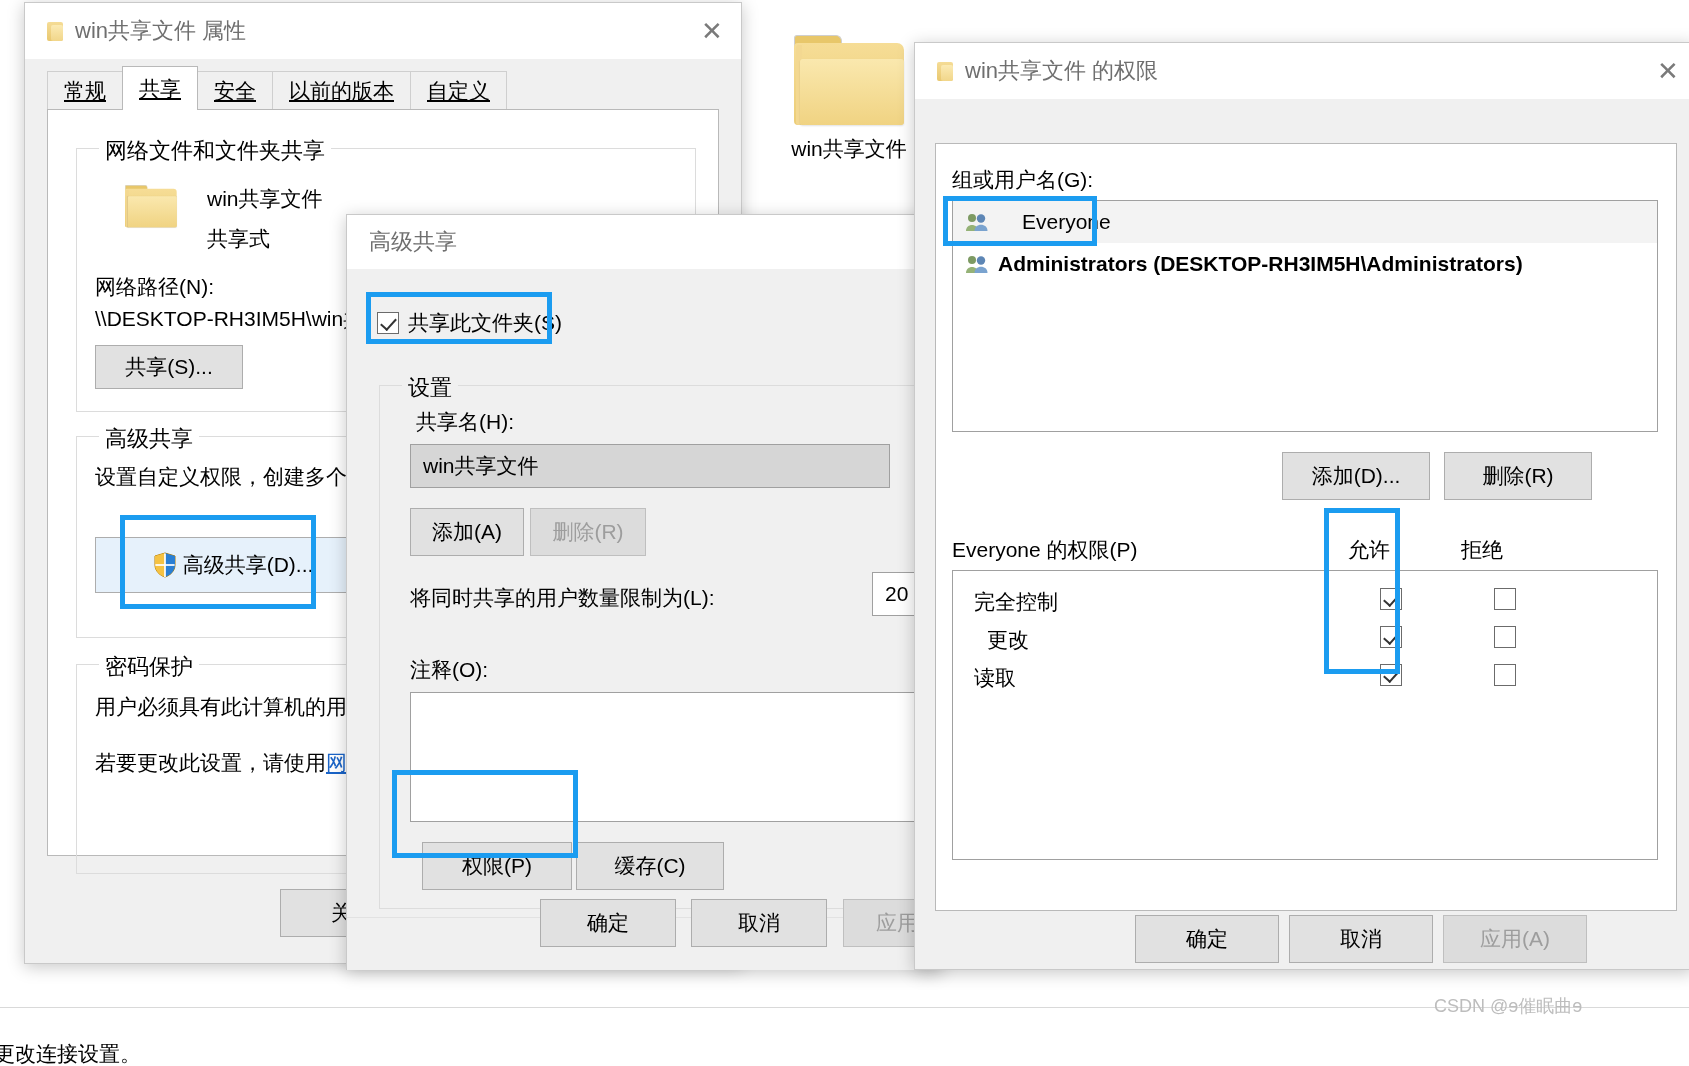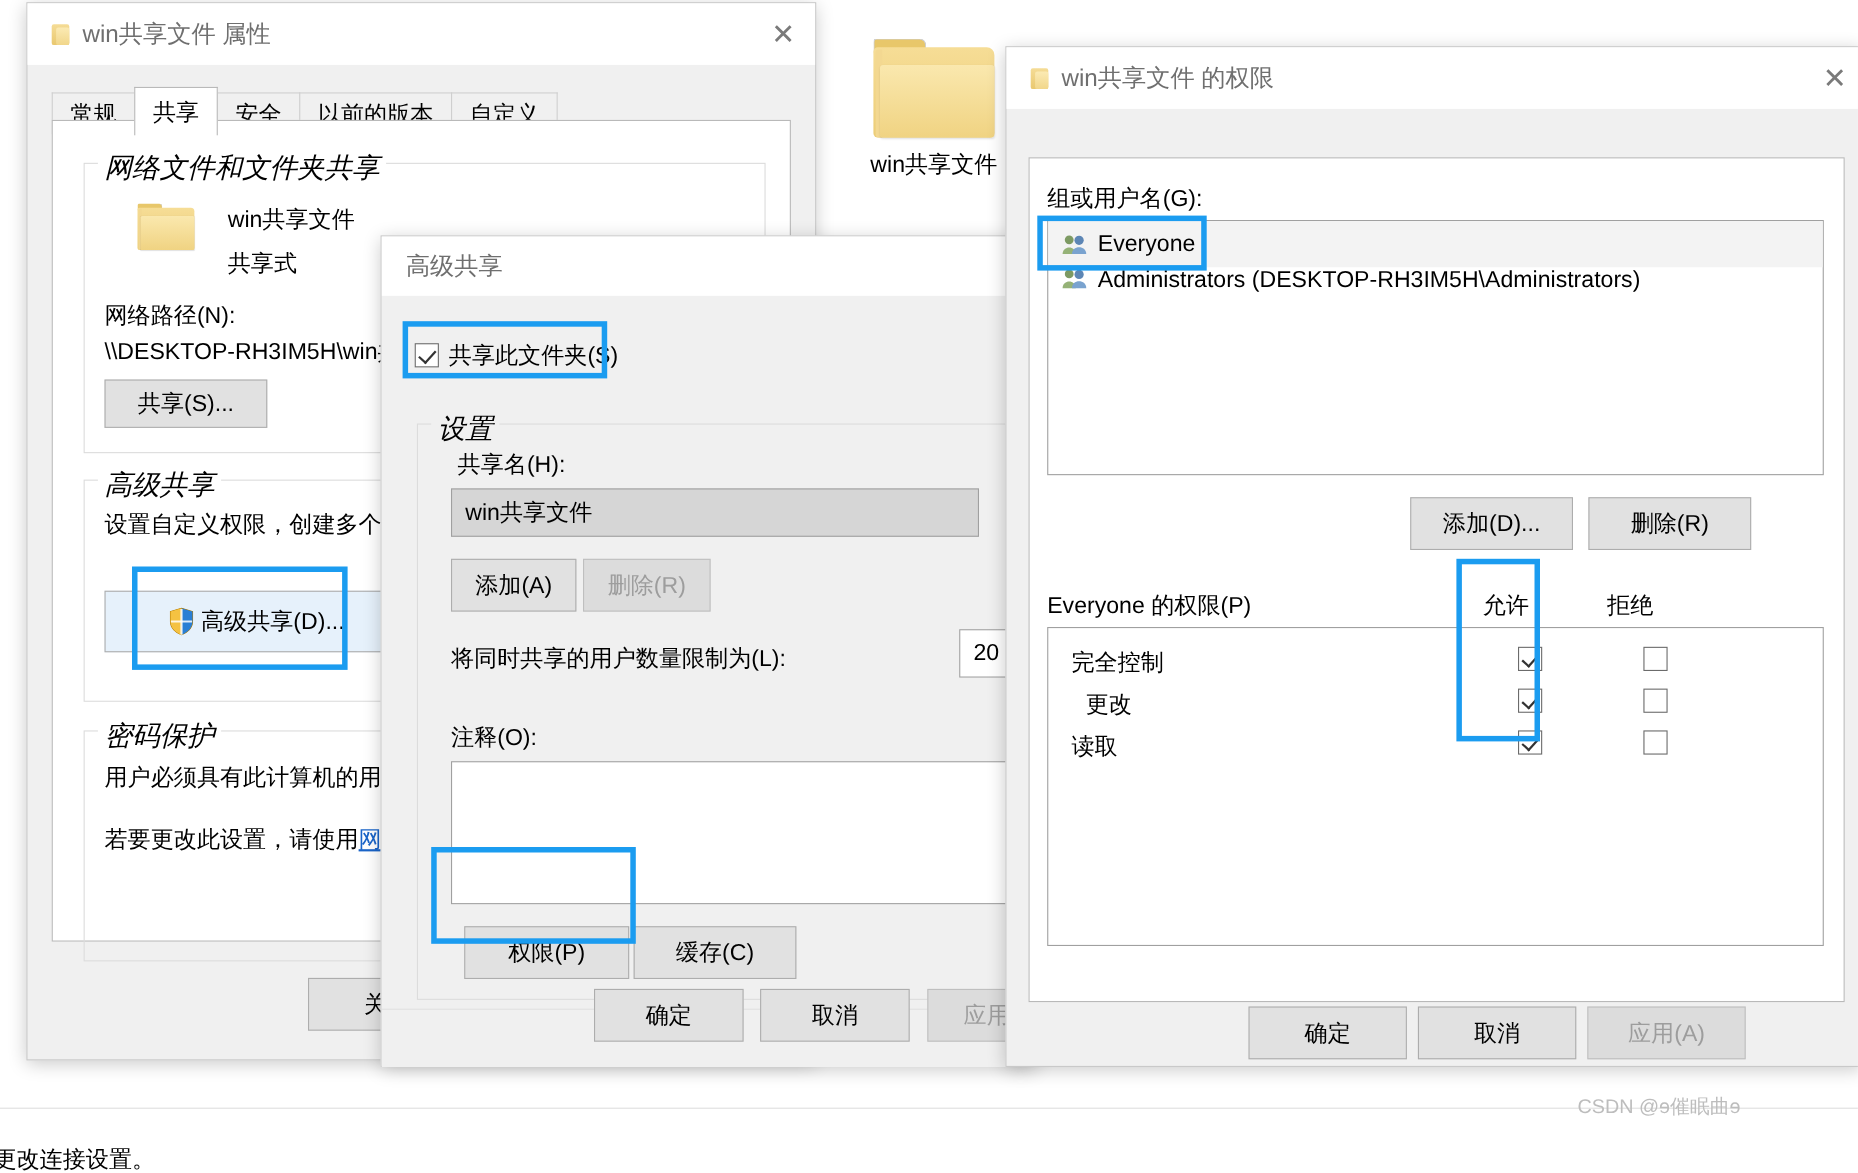--- a/index.html
+++ b/index.html
@@ -43,21 +43,21 @@
   
   .tabstrip{position:relative;height:40px;padding-left:22px;display:flex;align-items:flex-end;box-sizing:border-box;}
   .tab{height:38px;padding:0 16px;display:flex;align-items:center;justify-content:center;
        background:#f0f0f0;border:1px solid #cfcfcf;border-bottom:none;margin-right:-1px;font-size:21px;color:#000;box-sizing:border-box;}
   .tab.active{background:#ffffff;border-color:#b9b9b9;height:44px;margin-bottom:-1px;position:relative;z-index:3;}
 
   .tabpage{background:#ffffff;border:1px solid #b9b9b9;box-sizing:border-box;position:relative;}
 
   
   .group{position:absolute;border:1px solid #dcdcdc;box-sizing:border-box;}
-  .group > .legend{position:absolute;top:-13px;left:12px;background:#ffffff;padding:0 6px;font-size:25px;color:#000;white-space:nowrap;font-style:italic;}
+  .group > .legend{position:absolute;top:-13px;left:22px;background:#ffffff;padding:0 6px;font-size:22px;color:#000;white-space:nowrap;}
   .group.gray > .legend{background:#f0f0f0;}
 
   
   .btn{background:#e1e1e1;border:1px solid #adadad;font-size:21px;color:#000;
        display:flex;align-items:center;justify-content:center;box-sizing:border-box;
        font-family:"Liberation Sans","DejaVu Sans",sans-serif;}
   .btn.disabled{color:#9d9d9d;background:#dcdcdc;border-color:#bfbfbf;}
   .btn.sel{background:#e6f1fb;}
 
   .txtfield{background:#d6d6d6;border:1px solid #a0a0a0;box-sizing:border-box;display:flex;align-items:center;
@@ -106,21 +106,21 @@
 
   <div class="win-title">
     <span class="folder-sm">
         <i class="b"></i>
         <i class="f"></i>
       </span>
     <span class="t-text">win共享文件 属性</span>
     <span class="win-close">✕</span>
   </div>
 
-  <div class="tabstrip" style="margin-top:23px;">
+  <div class="tabstrip" style="margin-top:10px;text-decoration:underline;">
     <div class="tab">常规</div>
     <div class="tab active">共享</div>
     <div class="tab">安全</div>
     <div class="tab">以前的版本</div>
     <div class="tab">自定义</div>
   </div>
 
   <div class="tabpage" style="position:absolute;left:22px;top:106px;width:672px;height:747px;">
 
     <div class="group" style="left:28px;top:38px;width:620px;height:264px;">
@@ -228,33 +228,33 @@
     <span class="win-close" style="right:-4px;">✕</span>
   </div>
 
 
   <div class="tabpage" style="position:absolute;left:20px;top:100px;width:742px;height:768px;">
 
     <div class="lbl" style="left:16px;top:22px;">组或用户名(G):</div>
 
     <div class="whitefield" style="position:absolute;left:16px;top:56px;width:706px;height:232px;">
 
-      <div style="display:flex;align-items:center;height:42px;padding-left:12px;background:#f3f3f3;">
+      <div style="display:flex;align-items:center;height:42px;padding-left:12px;background:#f3f3f3;gap:24px;">
         <span class="users-ico">
           <svg width="24" height="20" viewBox="0 0 24 20">
             <circle cx="7" cy="6" r="4" fill="#7d9a63"></circle>
             <path d="M1 19 c0-4 3-6 6-6 s6 2 6 6 z" fill="#95b277"></path>
             <circle cx="16" cy="6.5" r="4.2" fill="#5d86b5"></circle>
             <path d="M9.5 19 c0-4.2 3-6.3 6.5-6.3 s6.5 2.1 6.5 6.3 z" fill="#7aa3cf"></path>
           </svg>
         </span>
         <span style="font-size:21px;">Everyone</span>
       </div>
 
-      <div style="display:flex;height:42px;padding-left:12px;">
+      <div style="display:flex;align-items:center;height:42px;padding-left:12px;font-weight:bold;">
         <span class="users-ico">
           <svg width="24" height="20" viewBox="0 0 24 20">
             <circle cx="7" cy="6" r="4" fill="#7d9a63"></circle>
             <path d="M1 19 c0-4 3-6 6-6 s6 2 6 6 z" fill="#95b277"></path>
             <circle cx="16" cy="6.5" r="4.2" fill="#5d86b5"></circle>
             <path d="M9.5 19 c0-4.2 3-6.3 6.5-6.3 s6.5 2.1 6.5 6.3 z" fill="#7aa3cf"></path>
           </svg>
         </span>
         <span style="font-size:21px;">Administrators (DESKTOP-RH3IM5H\Administrators)</span>
       </div>

